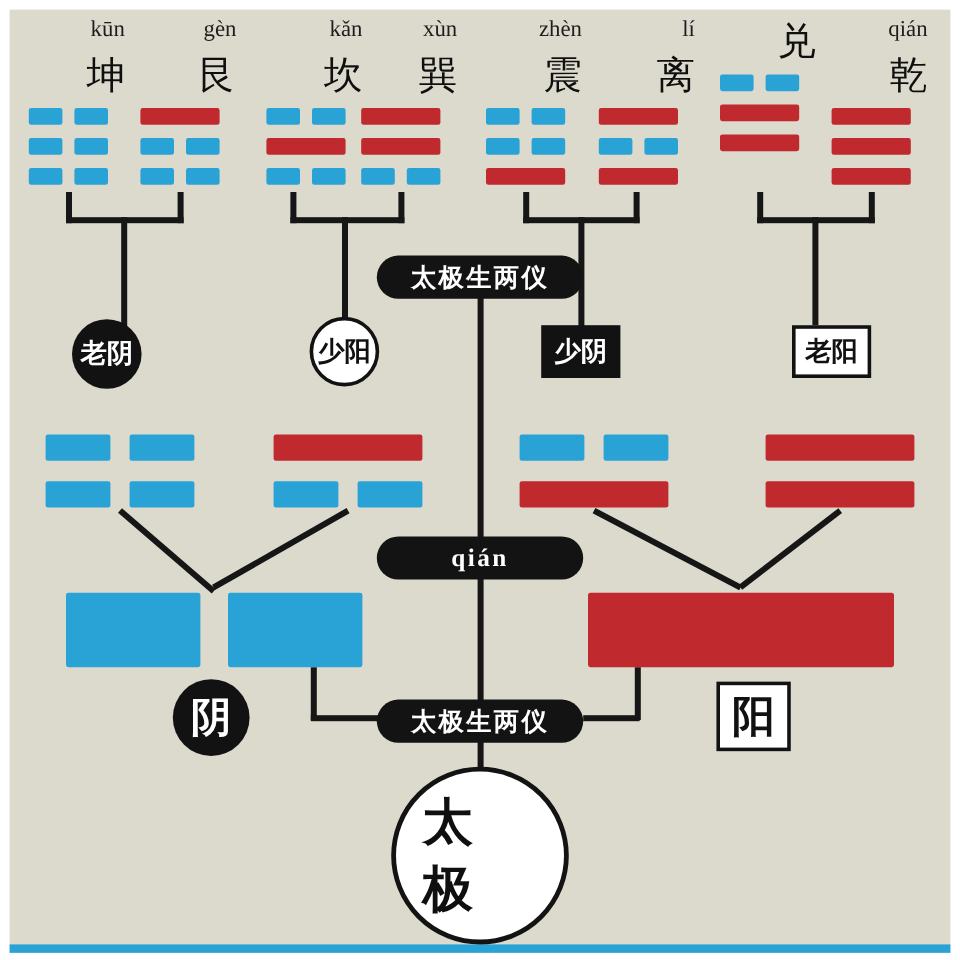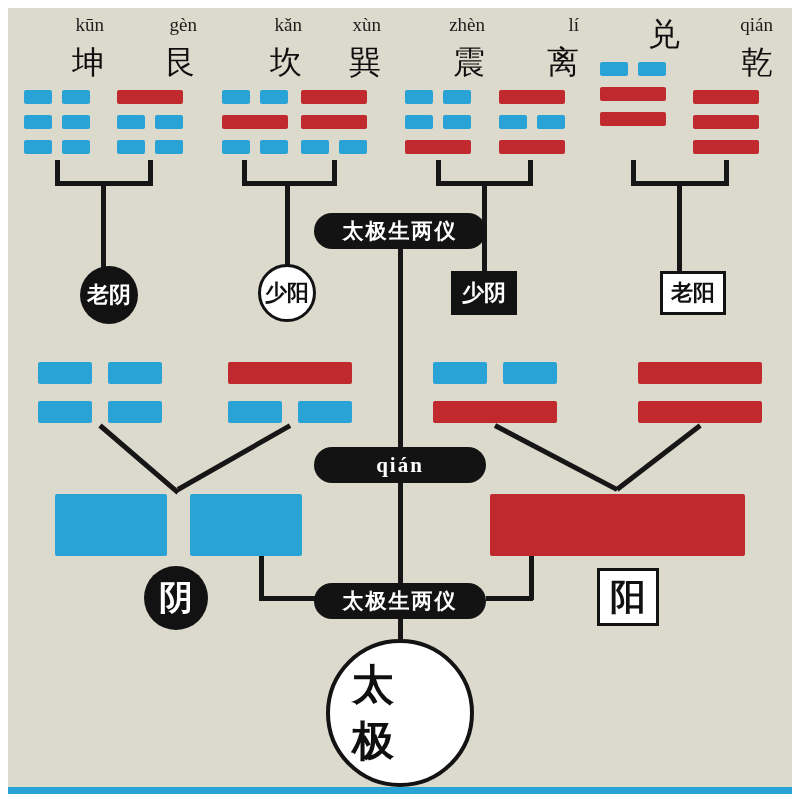--- a/index.html
+++ b/index.html
@@ -89,21 +89,21 @@
       <div class="fi-group" style="left: 38px; top: 362px;">
         <div class="lrow" style="width: 124px; height: 22px;">
           <div class="seg broken" style="width: 54px; height: 22px;"></div>
           <div class="seg broken" style="width: 54px; height: 22px;"></div>
         </div>
         <div class="lrow" style="width: 124px; height: 22px;">
           <div class="seg broken" style="width: 54px; height: 22px;"></div>
           <div class="seg broken" style="width: 54px; height: 22px;"></div>
         </div>
       </div>
-      <div class="badge black-circle" style="left: 80px; top: 266px;">老阴</div>
+      <div class="badge black-circle" style="left: 60px; top: 266px;">老阴</div>
       <div class="fi-group" style="left: 228px; top: 362px;">
         <div class="lrow" style="width: 124px; height: 22px;">
           <div class="seg solid" style="width: 100%; height: 22px;"></div>
         </div>
         <div class="lrow" style="width: 124px; height: 22px;">
           <div class="seg broken" style="width: 54px; height: 22px;"></div>
           <div class="seg broken" style="width: 54px; height: 22px;"></div>
         </div>
       </div>
       <div class="badge white-circle" style="left: 258px; top: 264px;">少阳</div>

